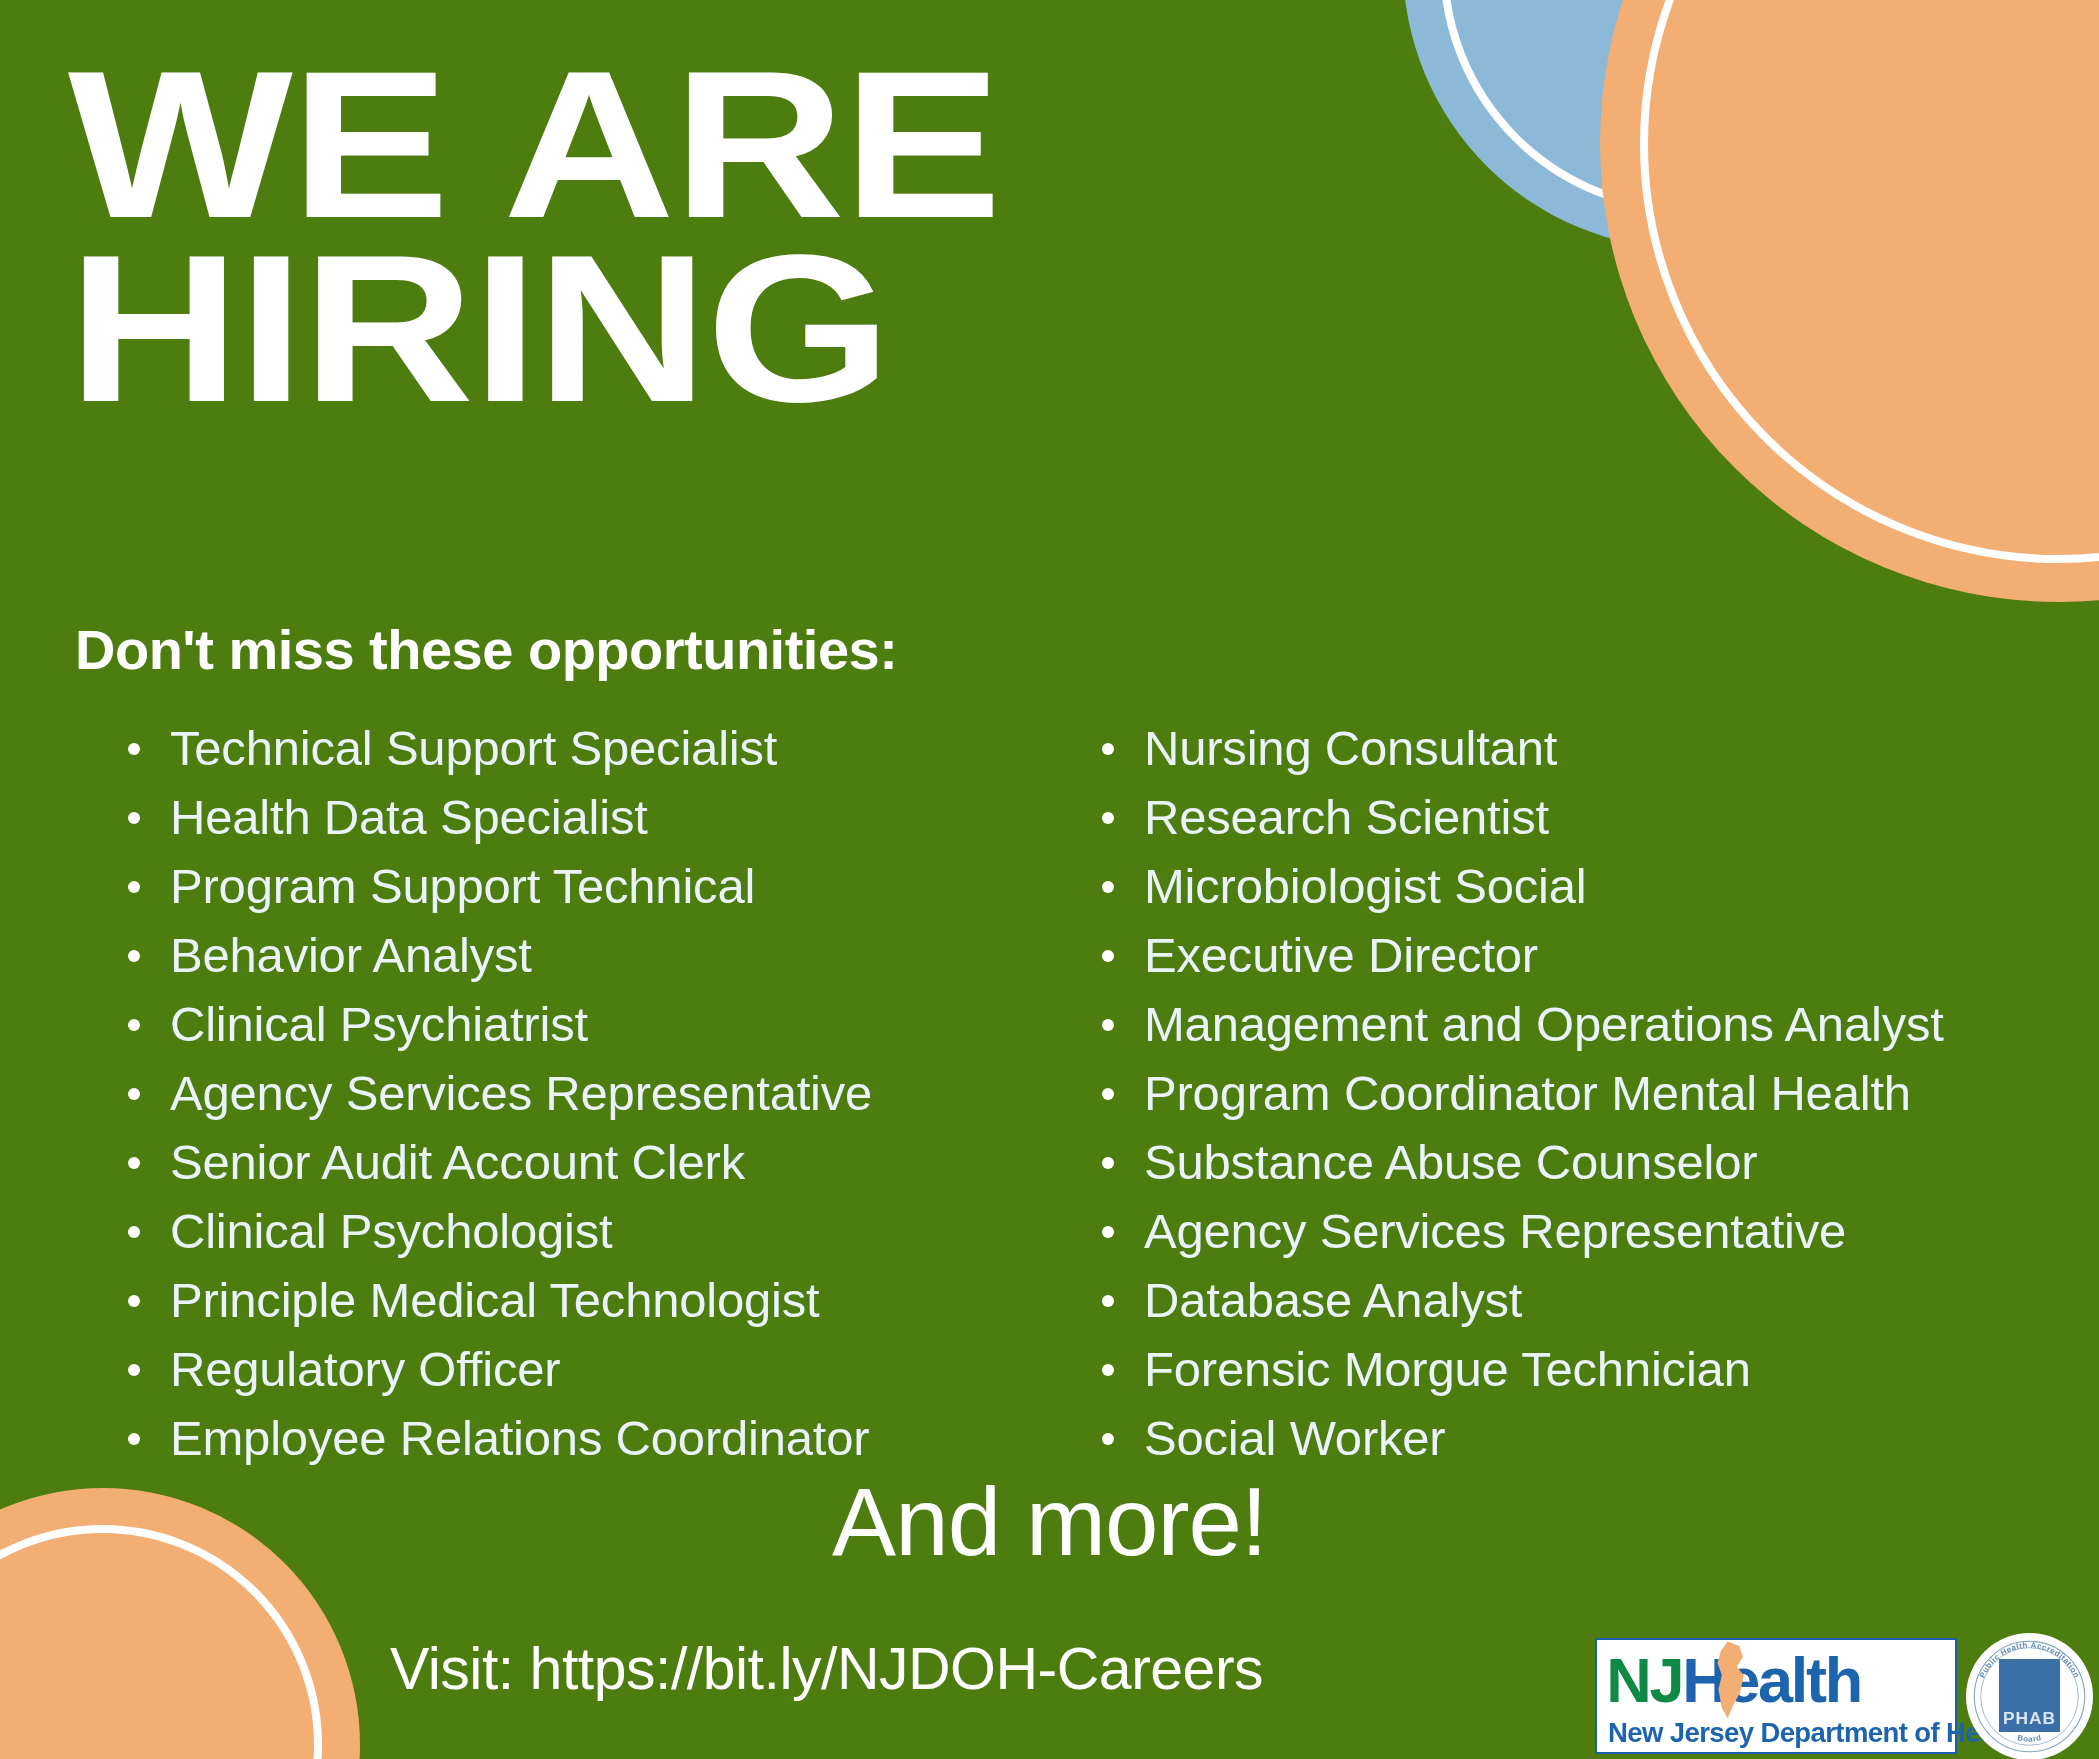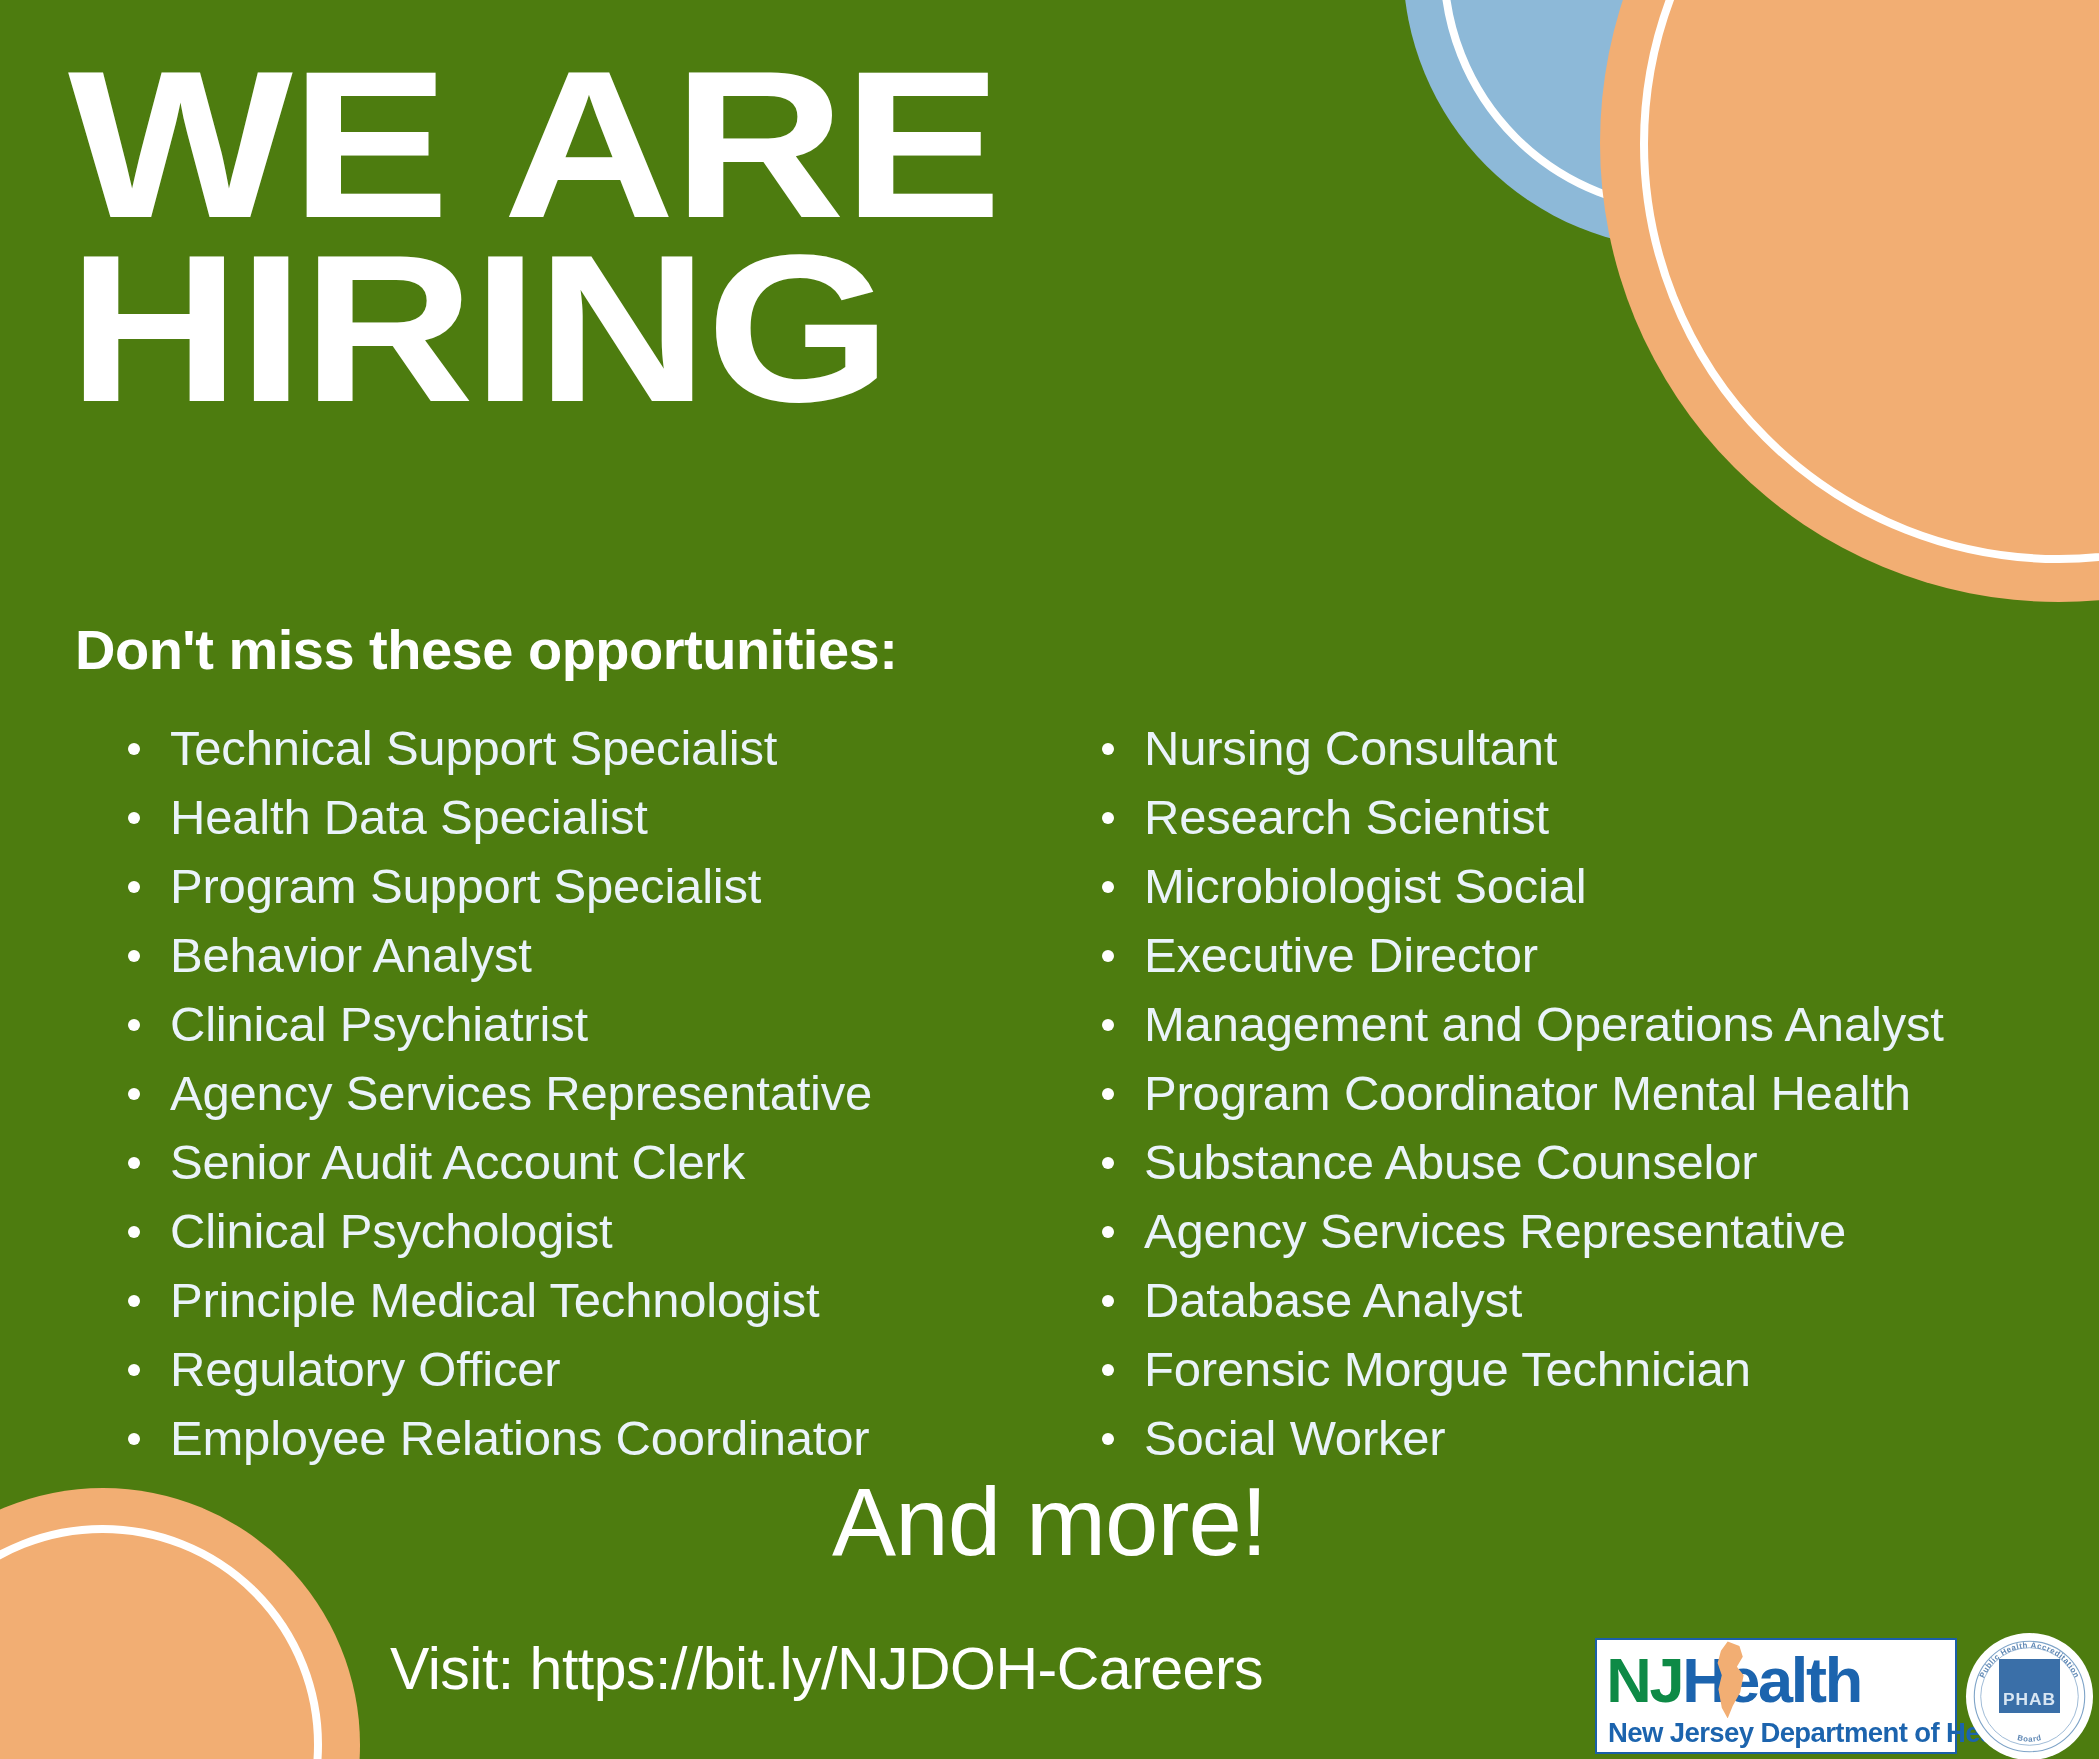--- a/index.html
+++ b/index.html
@@ -207,21 +207,21 @@
     border-radius: 50%;
     background: #ffffff;
   }
   #phab-ring-text {
     position: absolute;
     inset: 0;
   }
   #phab-square {
     position: absolute;
     left: 33px; top: 26px;
-    width: 61px; height: 54px;
+    width: 61px; height: 73px;
     background: #3A6FA8;
   }
   #phab-square-label {
     position: absolute;
     left: 0; right: 0; bottom: 2.8px;
     text-align: center;
     color: #D8E6F3;
     font-size: 17.4px;
     font-weight: 700;
     letter-spacing: 0.9px;
@@ -254,21 +254,21 @@
       <span class="hl-line">WE ARE</span>
       <span class="hl-line">HIRING</span>
     </div>
 
     <div id="subtitle">Don't miss these opportunities:</div>
 
     <div class="job-col" id="col-left">
       <ul class="job-list">
         <li class="job-item">Technical Support Specialist</li>
         <li class="job-item">Health Data Specialist</li>
-        <li class="job-item">Program Support Specialist</li>
+        <li class="job-item">Program Support Technical</li>
         <li class="job-item">Behavior Analyst</li>
         <li class="job-item">Clinical Psychiatrist</li>
         <li class="job-item">Agency Services Representative</li>
         <li class="job-item">Senior Audit Account Clerk</li>
         <li class="job-item">Clinical Psychologist</li>
         <li class="job-item">Principle Medical Technologist</li>
         <li class="job-item">Regulatory Officer</li>
         <li class="job-item">Employee Relations Coordinator</li>
       </ul>
     </div>

